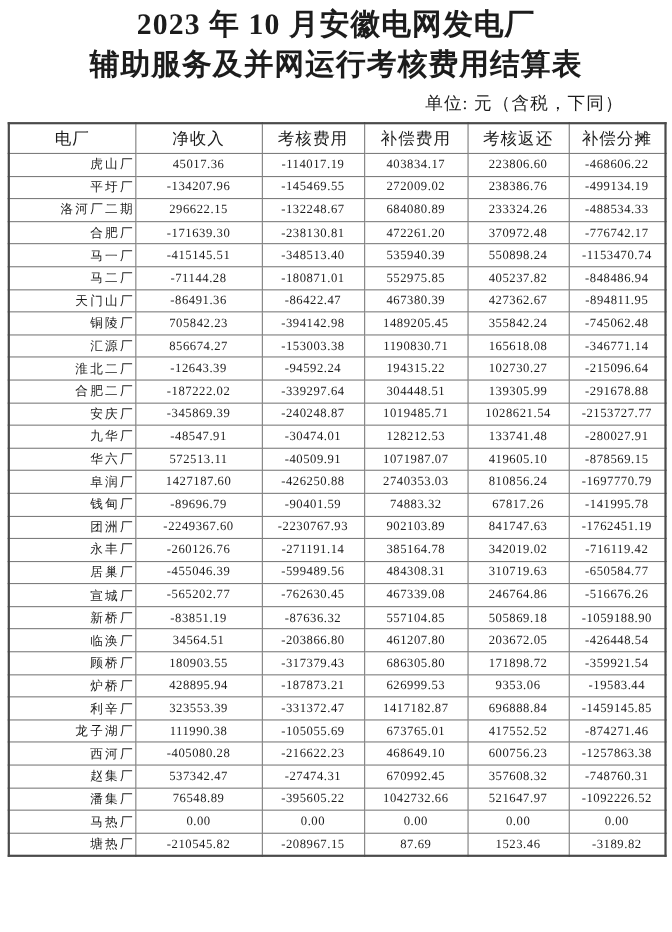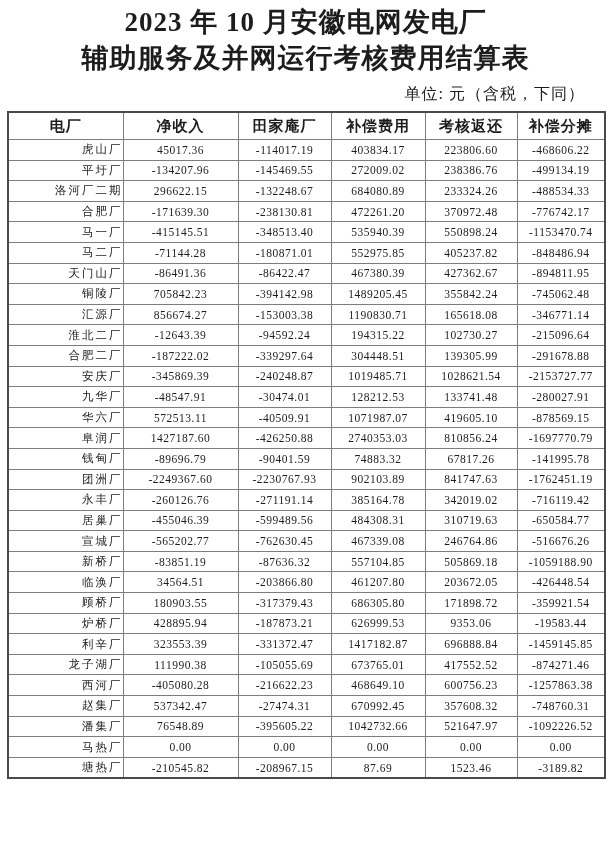--- a/index.html
+++ b/index.html
@@ -23,21 +23,21 @@
   }
   .title-line {
     font-size: 27px;
     font-weight: bold;
     line-height: 36px;
     letter-spacing: 1px;
     white-space: nowrap;
   }
   .unit-note {
     text-align: right;
-    padding-right: 26px;
+    padding-right: 44px;
     margin-top: 8px;
     margin-bottom: 6px;
     font-size: 16px;
     letter-spacing: 1px;
   }
   table.settlement {
     border-collapse: collapse;
     table-layout: fixed;
     margin-left: 7px;
     width: 597px;
@@ -45,21 +45,21 @@
   }
   table.settlement th,
   table.settlement td {
     border: 1px solid #7d7d7d;
     overflow: hidden;
     white-space: nowrap;
   }
   table.settlement th {
     height: 26px;
     font-size: 15px;
-    font-weight: bold;
+    font-weight: normal;
     text-align: center;
     letter-spacing: 1px;
     padding: 0;
   }
   table.settlement td {
     height: 19.6px;
     font-size: 11.5px;
     padding: 0;
   }
   td.name-cell {
@@ -92,21 +92,21 @@
       <col style="width:115px">
       <col style="width:93px">
       <col style="width:94px">
       <col style="width:92px">
       <col style="width:88px">
     </colgroup>
     <thead>
       <tr>
         <th>电厂</th>
         <th>净收入</th>
-        <th>田家庵厂</th>
+        <th>考核费用</th>
         <th>补偿费用</th>
         <th>考核返还</th>
         <th>补偿分摊</th>
       </tr>
     </thead>
     <tbody>
         <tr>
           <td class="name-cell">虎山厂</td>
           <td class="num-cell">45017.36</td>
           <td class="num-cell">-114017.19</td>

